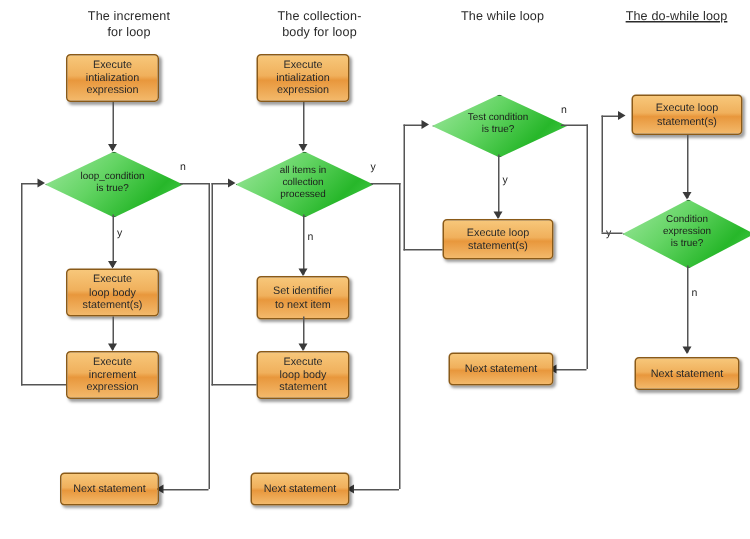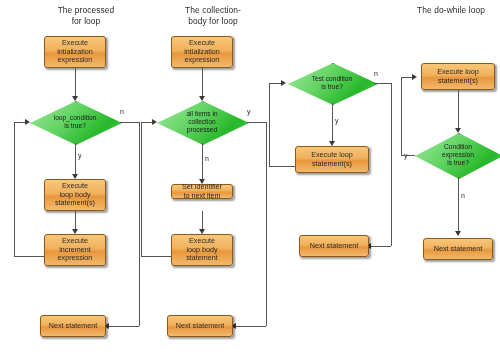--- a/index.html
+++ b/index.html
@@ -51,21 +51,21 @@
   .arr-right{border-top:3.2px solid transparent;border-bottom:3.2px solid transparent;border-left:5px solid #3a3a3a;}
   .arr-left{border-top:3.2px solid transparent;border-bottom:3.2px solid transparent;border-right:5px solid #3a3a3a;}
 
   .elbl{position:absolute;font-size:7px;color:#1f1f1f;line-height:8px;}
 </style>
 </head>
 <body>
 
 <div id="canvas">
 
-  <div class="col-title" style="left:28px;top:5px;width:116px;">The processed
+  <div class="col-title" style="left:28px;top:5px;width:116px;">The increment
 for loop</div>
 
   <div class="proc" style="left:44px;top:36px;width:62px;height:32px;">Execute
 intialization
 expression</div>
 
   <div class="ln lnv" style="left:75px;top:68px;height:32px;"></div>
   <div class="arrow arr-down" style="left:71.8px;top:96px;"></div>
 
   <div class="dec" style="left:30px;top:101px;width:90px;height:42px;">
@@ -116,21 +116,21 @@
     <div class="shape"></div>
     <div class="txt">all items in
 collection
 processed</div>
   </div>
 
   <div class="ln lnv" style="left:202px;top:143px;height:40px;"></div>
   <div class="arrow arr-down" style="left:198.8px;top:179px;"></div>
   <div class="elbl" style="left:205px;top:155px;">n</div>
 
-  <div class="proc" style="left:171px;top:184px;width:62px;height:15px;">Set identifier
+  <div class="proc" style="left:171px;top:184px;width:62px;height:29px;">Set identifier
 to next item</div>
 
   <div class="ln lnv" style="left:202px;top:211px;height:22px;"></div>
   <div class="arrow arr-down" style="left:198.8px;top:229px;"></div>
 
   <div class="proc" style="left:171px;top:234px;width:62px;height:32px;">Execute
 loop body
 statement</div>
 
   <div class="ln lnh" style="left:141px;top:256px;width:30px;"></div>
@@ -139,20 +139,21 @@
   <div class="arrow arr-right" style="left:152px;top:118.8px;"></div>
 
   <div class="elbl" style="left:247px;top:108px;">y</div>
   <div class="ln lnh" style="left:247px;top:122px;width:20px;"></div>
   <div class="ln lnv" style="left:266px;top:122px;height:204px;"></div>
   <div class="ln lnh" style="left:234px;top:326px;width:32px;"></div>
   <div class="arrow arr-left" style="left:231px;top:322.8px;"></div>
 
   <div class="proc" style="left:167px;top:315px;width:66px;height:22px;">Next statement</div>
 
+  <div class="col-title" style="left:280px;top:5px;width:110px;">The while loop</div>
 
   <div class="dec" style="left:288px;top:63px;width:88px;height:40px;">
     <div class="shape"></div>
     <div class="txt">Test condition
 is true?</div>
   </div>
 
   <div class="ln lnv" style="left:332px;top:103px;height:42px;"></div>
   <div class="arrow arr-down" style="left:328.8px;top:141px;"></div>
   <div class="elbl" style="left:335px;top:117px;">y</div>
@@ -166,21 +167,21 @@
   <div class="arrow arr-right" style="left:281px;top:79.8px;"></div>
 
   <div class="elbl" style="left:374px;top:70px;">n</div>
   <div class="ln lnh" style="left:374px;top:83px;width:18px;"></div>
   <div class="ln lnv" style="left:391px;top:83px;height:163px;"></div>
   <div class="ln lnh" style="left:369px;top:246px;width:22px;"></div>
   <div class="arrow arr-left" style="left:366px;top:242.8px;"></div>
 
   <div class="proc" style="left:299px;top:235px;width:70px;height:22px;">Next statement</div>
 
-  <div class="col-title" style="left:403px;top:5px;width:96px;">The do-while loop</div>
+  <div class="col-title" style="left:403px;top:5px;width:96px;text-decoration:underline;">The do-while loop</div>
 
   <div class="proc" style="left:421px;top:63px;width:74px;height:27px;">Execute loop
 statement(s)</div>
 
   <div class="ln lnv" style="left:458px;top:90px;height:42px;"></div>
   <div class="arrow arr-down" style="left:454.8px;top:128px;"></div>
 
   <div class="dec" style="left:415px;top:133px;width:86px;height:44px;">
     <div class="shape"></div>
     <div class="txt">Condition

